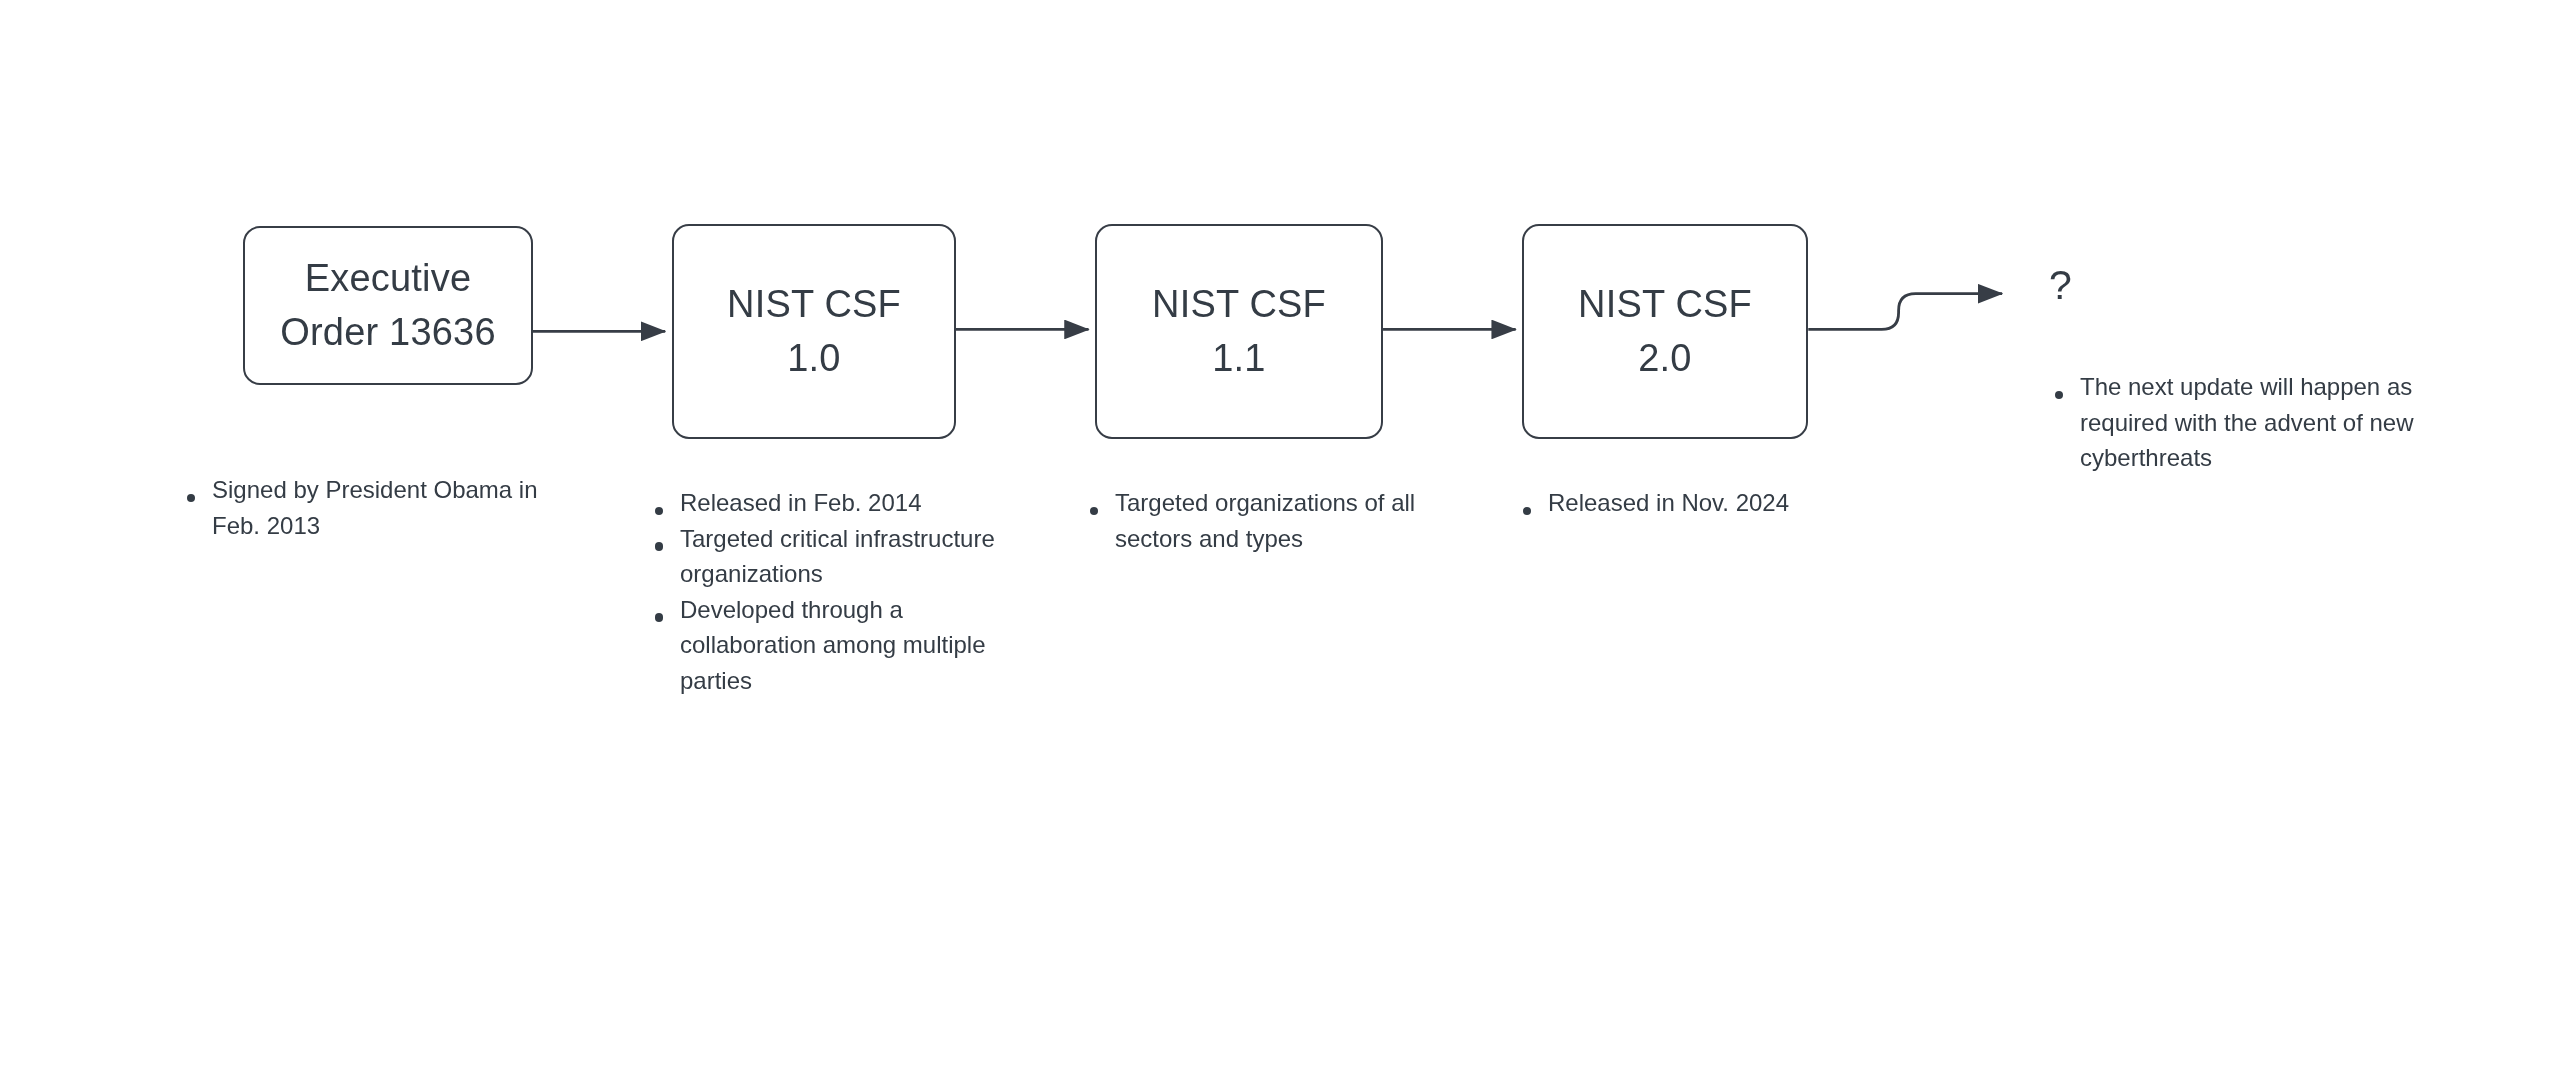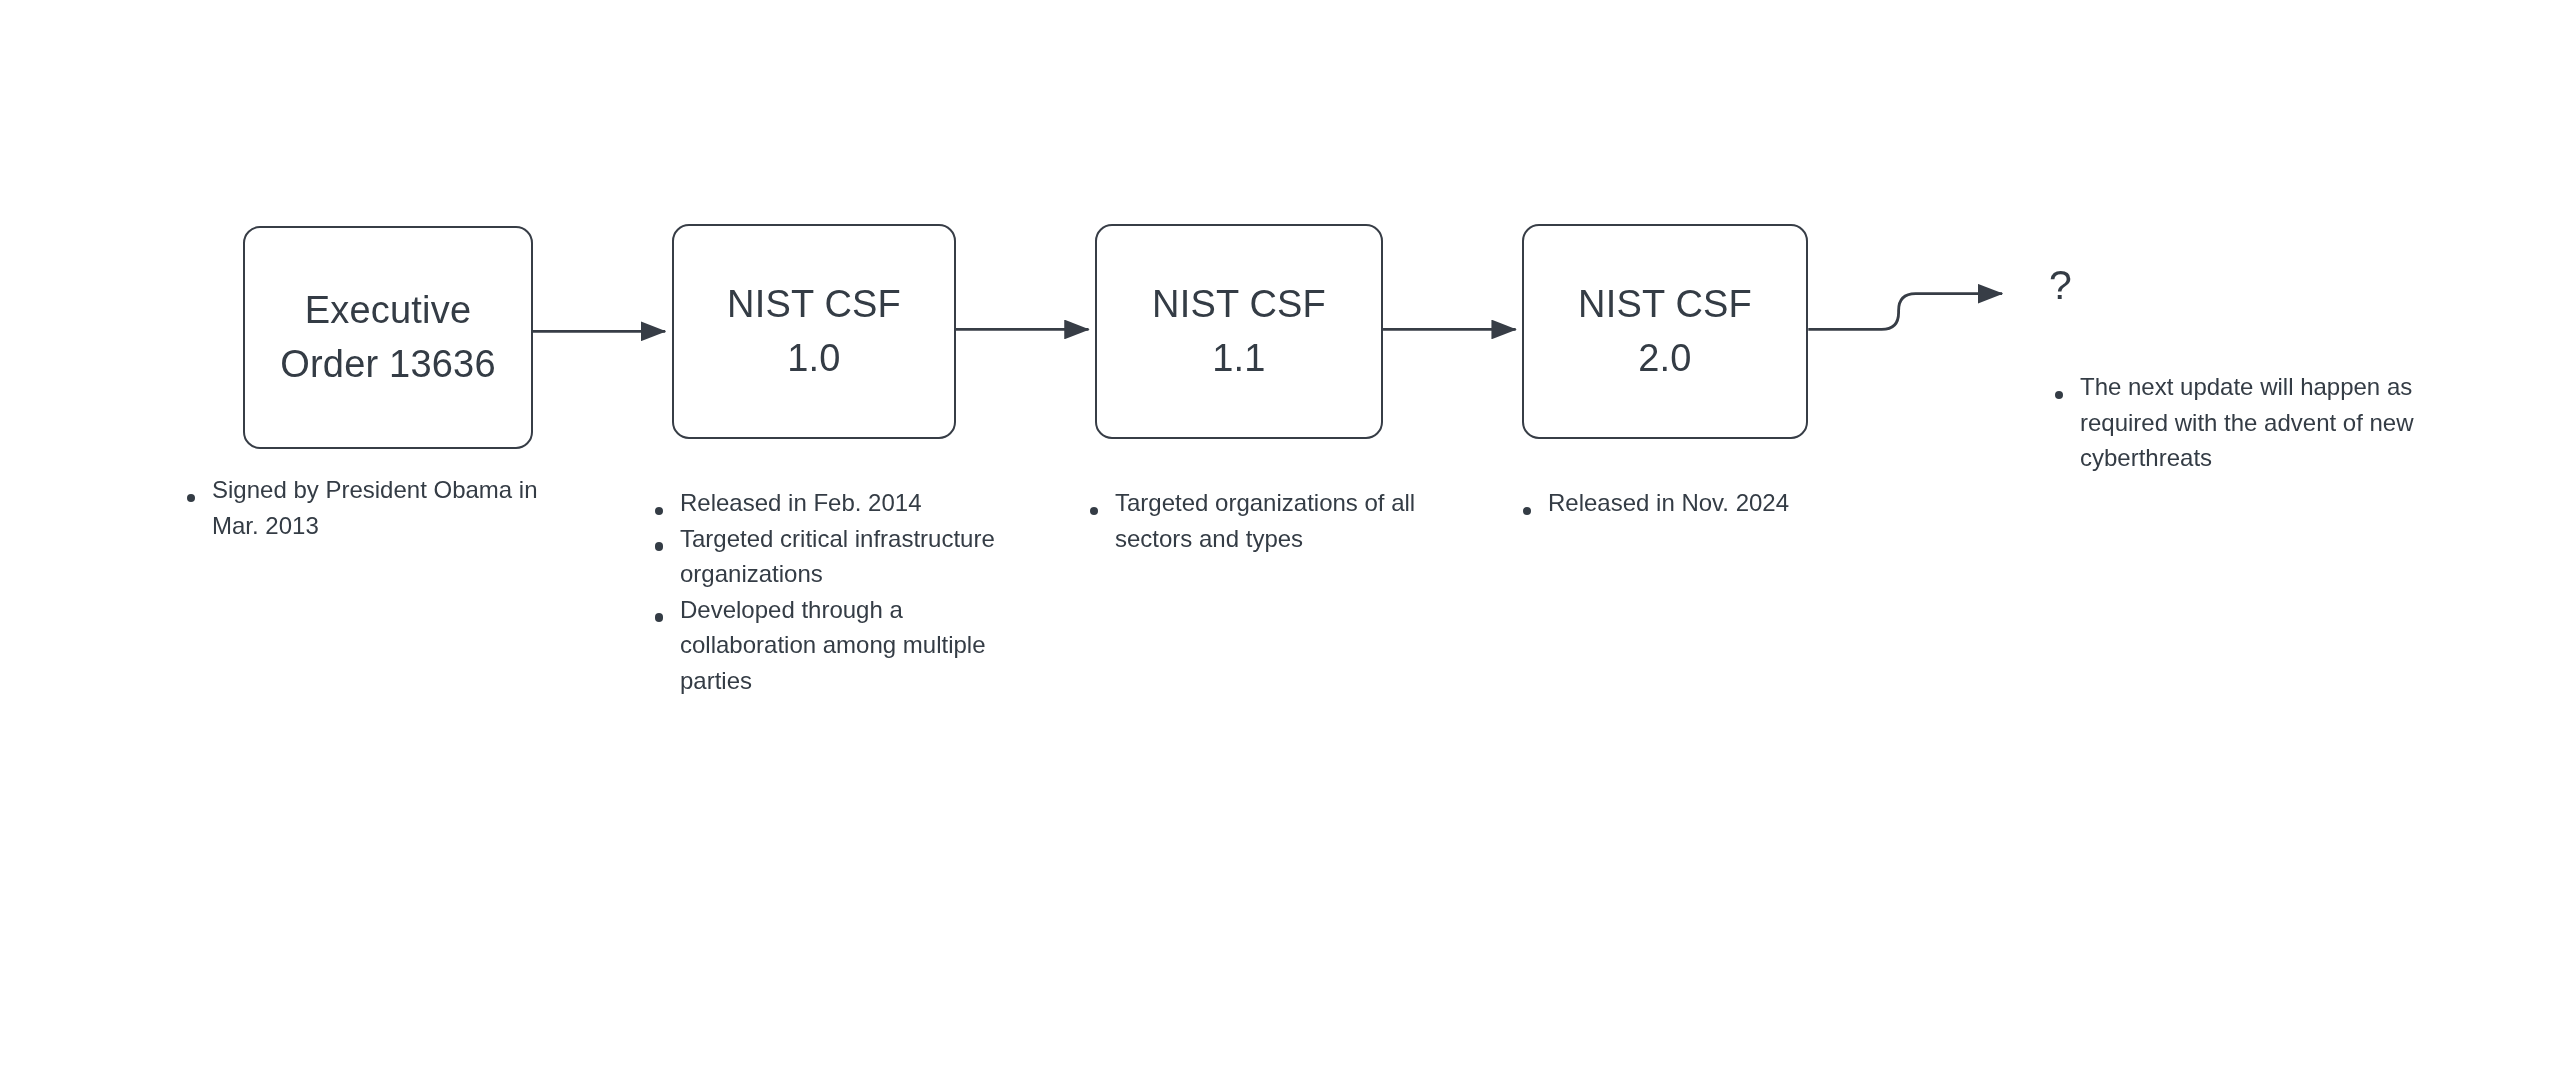--- a/index.html
+++ b/index.html
@@ -39,21 +39,21 @@
     font-size: 38px;
     line-height: 1.42;
     color: #343c45;
     letter-spacing: 0.2px;
   }
   .node .node-label {
     white-space: pre-line;
     padding: 0 13px;
   }
 
-  #node-eo    { left: 243px;  top: 226px; width: 290px; height: 223px; }
+  #node-eo    { left: 243px;  top: 226px; width: 290px; height: 159px; }
   #node-csf10 { left: 672px;  top: 224px; width: 284px; height: 215px; }
   #node-csf11 { left: 1095px; top: 224px; width: 288px; height: 215px; }
   #node-csf20 { left: 1522px; top: 224px; width: 286px; height: 215px; }
 
   
   #connectors {
     position: absolute;
     left: 0;
     top: 0;
     width: 2576px;
@@ -149,21 +149,21 @@
 
   <div class="node" id="node-csf20">
     <span class="node-label">NIST CSF
 2.0</span>
   </div>
 
   <div id="question-mark">?</div>
 
   <ul class="notes" id="notes-col-0">
     <li>
-      <span>Signed by President Obama in Mar. 2013</span>
+      <span>Signed by President Obama in Feb. 2013</span>
     </li>
   </ul>
 
   <ul class="notes" id="notes-col-1">
     <li>
       <span>Released in Feb. 2014</span>
     </li>
     <li>
       <span>Targeted critical infrastructure organizations</span>
     </li>

